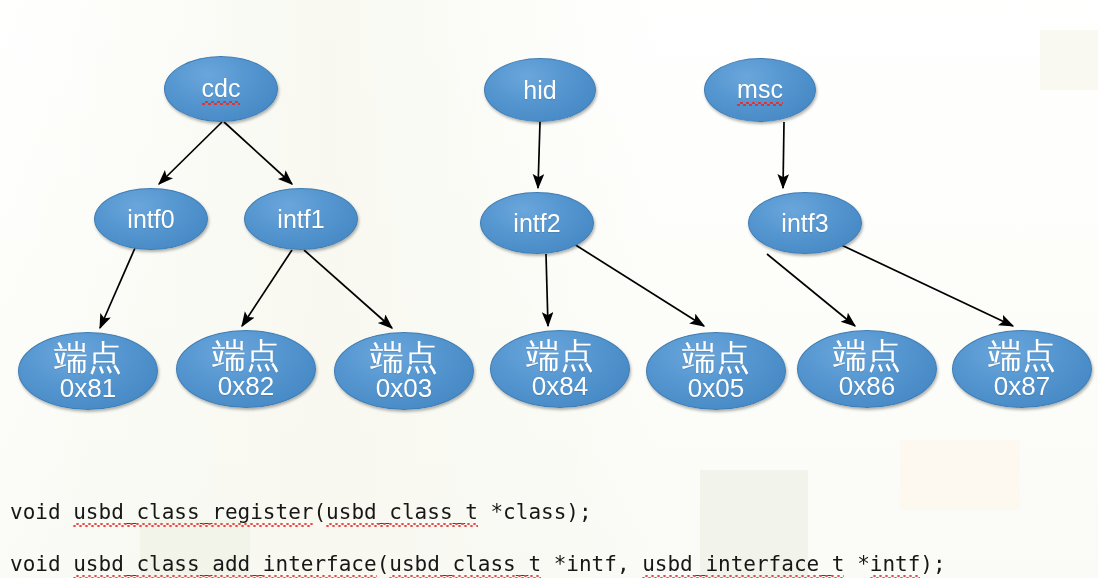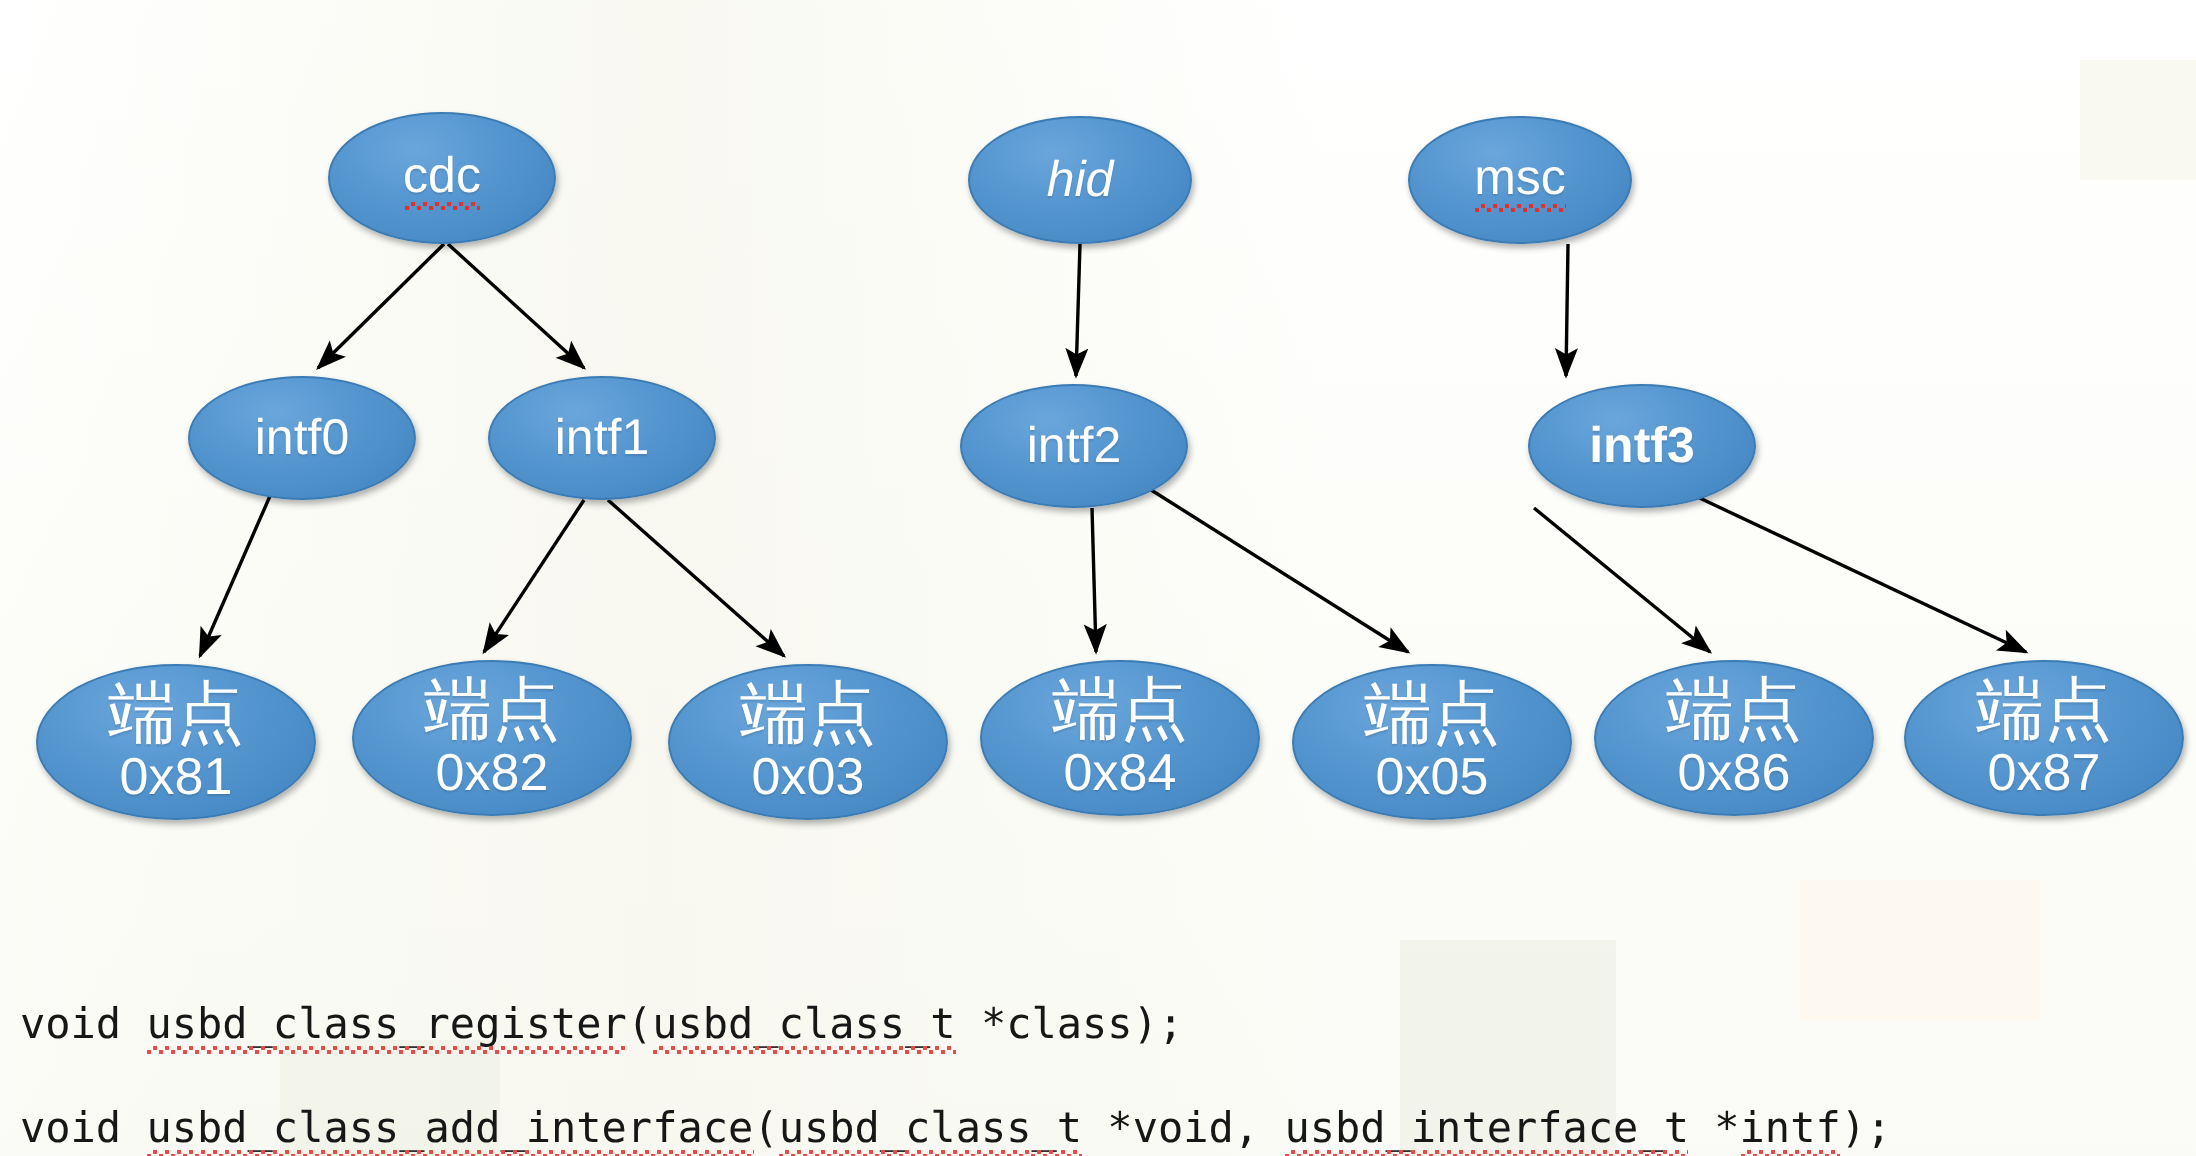--- a/index.html
+++ b/index.html
@@ -169,36 +169,36 @@
           <line x1="546" y1="254" x2="548" y2="326" stroke="#000000" stroke-width="1.7" marker-end="url(#arrowhead)"></line>
           <line x1="574" y1="244" x2="704" y2="326" stroke="#000000" stroke-width="1.7" marker-end="url(#arrowhead)"></line>
           <line x1="767" y1="254" x2="855" y2="326" stroke="#000000" stroke-width="1.7" marker-end="url(#arrowhead)"></line>
           <line x1="835" y1="242" x2="1013" y2="326" stroke="#000000" stroke-width="1.7" marker-end="url(#arrowhead)"></line>
         </g>
     </svg>
     <div id="nodes">
         <div class="node class-node" style="left: 164px; top: 56px; width: 114px; height: 66px;">
           <span class="label"><span class="misspelled">cdc</span></span>
         </div>
-        <div class="node class-node" style="left: 484px; top: 58px; width: 112px; height: 64px; font-style: italic;">
+        <div class="node class-node" style="left: 484px; top: 58px; width: 112px; height: 64px;">
           <span class="label">hid</span>
         </div>
         <div class="node class-node" style="left: 704px; top: 58px; width: 112px; height: 64px;">
           <span class="label"><span class="misspelled">msc</span></span>
         </div>
         <div class="node intf-node" style="left: 94px; top: 188px; width: 114px; height: 62px;">
           <span class="label">intf0</span>
         </div>
         <div class="node intf-node" style="left: 244px; top: 188px; width: 114px; height: 62px;">
           <span class="label">intf1</span>
         </div>
         <div class="node intf-node" style="left: 480px; top: 192px; width: 114px; height: 62px;">
           <span class="label">intf2</span>
         </div>
-        <div class="node intf-node" style="left: 764px; top: 192px; width: 114px; height: 62px; font-weight: bold;">
+        <div class="node intf-node" style="left: 748px; top: 192px; width: 114px; height: 62px;">
           <span class="label">intf3</span>
         </div>
         <div class="node ep-node" style="left: 18px; top: 332px; width: 140px; height: 78px;">
           <span class="label">
             <span class="cn">端点</span>
             <span class="addr">0x81</span>
           </span>
         </div>
         <div class="node ep-node" style="left: 176px; top: 330px; width: 140px; height: 78px;">
           <span class="label">
@@ -234,16 +234,16 @@
           <span class="label">
             <span class="cn">端点</span>
             <span class="addr">0x87</span>
           </span>
         </div>
       </div>
   </div>
 
   <div id="code-block">
       <div class="code-line"><span>void </span><span class="ident">usbd_class_register</span><span>(</span><span class="ident">usbd_class_t</span><span> *class);</span></div>
-      <div class="code-line"><span>void </span><span class="ident">usbd_class_add_interface</span><span>(</span><span class="ident">usbd_class_t</span><span> *void, </span><span class="ident">usbd_interface_t</span><span> *</span><span class="ident">intf</span><span>);</span></div>
+      <div class="code-line"><span>void </span><span class="ident">usbd_class_add_interface</span><span>(</span><span class="ident">usbd_class_t</span><span> *intf, </span><span class="ident">usbd_interface_t</span><span> *</span><span class="ident">intf</span><span>);</span></div>
     </div>
 
 </div>
 
 </body></html>

